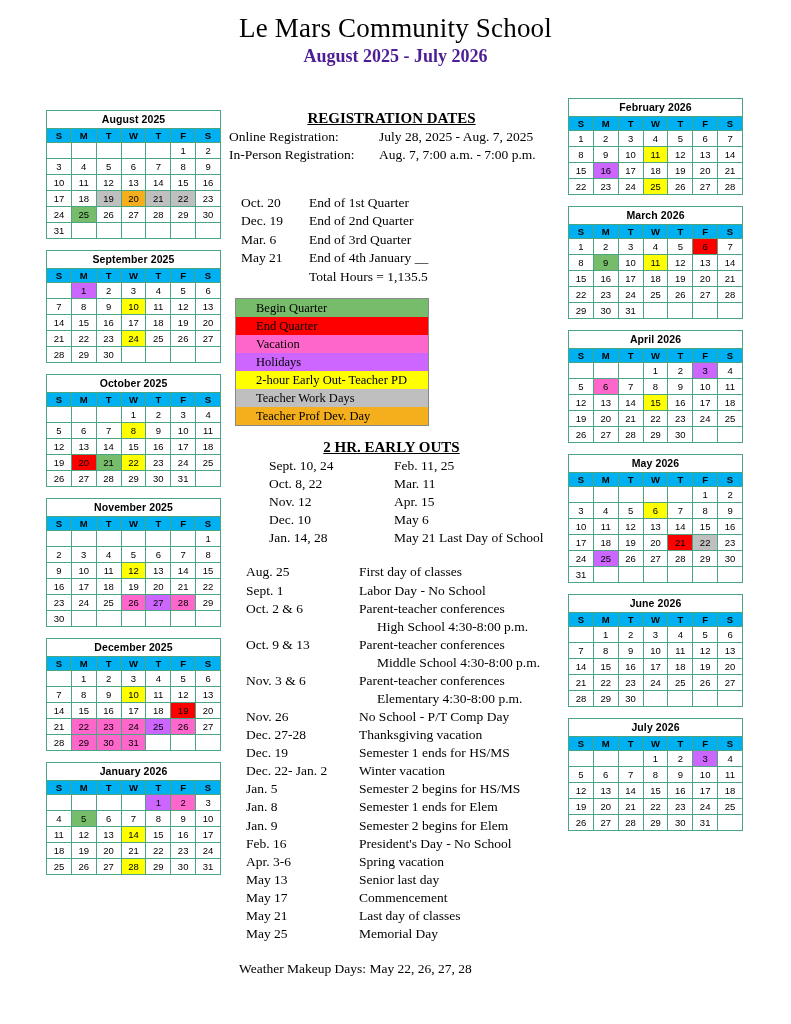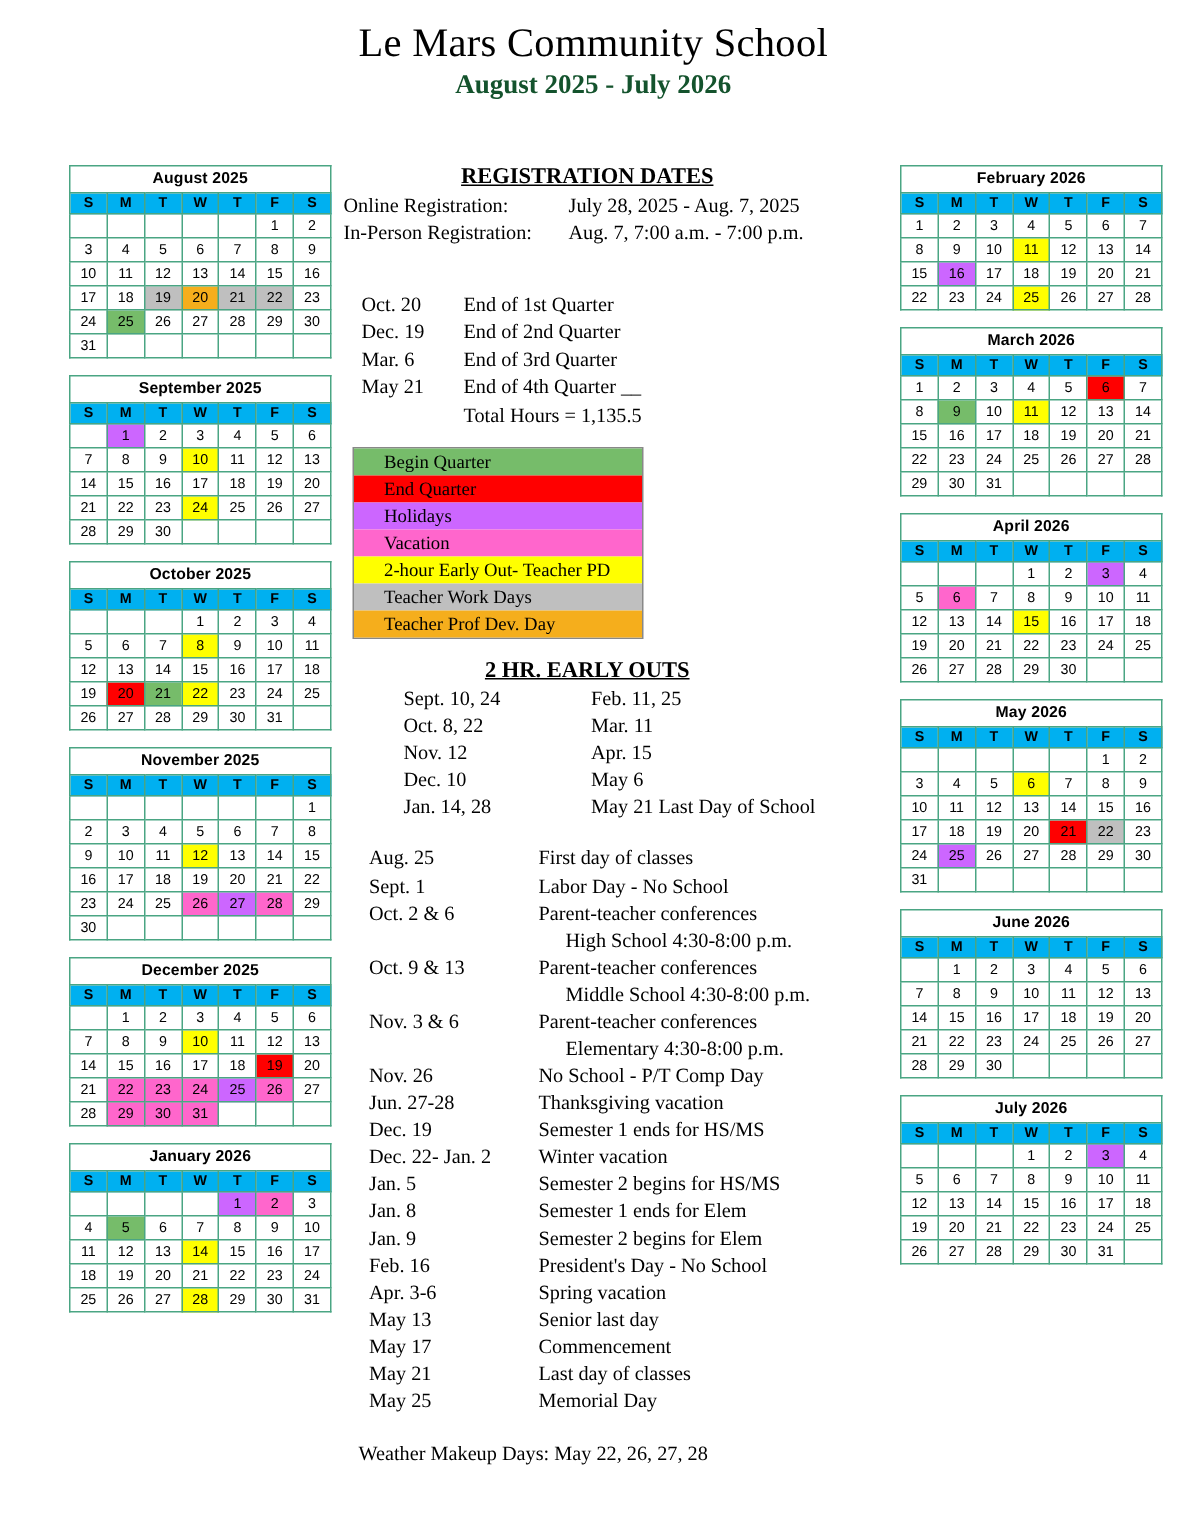--- a/index.html
+++ b/index.html
@@ -19,28 +19,28 @@
   
   #header { text-align: center; padding-top: 14px; }
   #title {
     font-size: 27px;
     letter-spacing: .2px;
     line-height: 1.05;
   }
   #subtitle {
     font-size: 18px;
     font-weight: bold;
-    color: #14532d;
+    color: #4c1d95;
     margin-top: 4px;
     font-family: Liberation Serif, serif;
   }
 
   
   #cal-left  { position: absolute; left: 46px;  top: 110px; width: 175px; }
-  #cal-right { position: absolute; left: 568px; top: 110px; width: 139px; margin-left: 32px; }
+  #cal-right { position: absolute; left: 568px; top: 98px; width: 139px; }
   #center    { position: absolute; left: 229px; top: 110px; width: 325px; }
 
   
   .month { margin-bottom: 11px; }
   table.cal {
     border-collapse: collapse;
     width: 175px;
     table-layout: fixed;
     border: 1px solid #4aa583;
     padding-left: 10px;
@@ -964,38 +964,38 @@
         <div class="qtr-row">
           <span class="lbl">Dec. 19</span>
           <span class="val">End of 2nd Quarter</span>
         </div>
         <div class="qtr-row">
           <span class="lbl">Mar. 6</span>
           <span class="val">End of 3rd Quarter</span>
         </div>
         <div class="qtr-row">
           <span class="lbl">May 21</span>
-          <span class="val">End of 4th Quarter __</span>
+          <span class="val">End of 4th January __</span>
         </div>
       </div>
     <div class="qtr-total">Total Hours = 1,135.5</div>
   </div>
 
   <div id="legend">
       <div class="legend-row" style="background: rgb(118, 188, 106);">
         <span>Begin Quarter</span>
       </div>
       <div class="legend-row" style="background: rgb(255, 0, 0);">
         <span>End Quarter</span>
       </div>
+      <div class="legend-row" style="background: rgb(255, 102, 204);">
+        <span>Vacation</span>
+      </div>
       <div class="legend-row" style="background: rgb(204, 102, 255);">
         <span>Holidays</span>
-      </div>
-      <div class="legend-row" style="background: rgb(255, 102, 204);">
-        <span>Vacation</span>
       </div>
       <div class="legend-row" style="background: rgb(255, 255, 0); text-align: center;">
         <span>2-hour Early Out- Teacher PD</span>
       </div>
       <div class="legend-row" style="background: rgb(191, 191, 191);">
         <span>Teacher Work Days</span>
       </div>
       <div class="legend-row" style="background: rgb(245, 174, 28);">
         <span>Teacher Prof Dev. Day</span>
       </div>
@@ -1049,21 +1049,21 @@
       <div class="ev-row">
         <span class="d">Nov. 3 &amp; 6</span>
         <span class="t">Parent-teacher conferences</span>
       </div>
       <div class="ev-sub">Elementary 4:30-8:00 p.m.</div>
       <div class="ev-row">
         <span class="d">Nov.  26</span>
         <span class="t">No School - P/T Comp Day</span>
       </div>
       <div class="ev-row">
-        <span class="d">Jun. 27-28</span>
+        <span class="d">Dec. 27-28</span>
         <span class="t">Thanksgiving vacation</span>
       </div>
       <div class="ev-row">
         <span class="d">Dec. 19</span>
         <span class="t">Semester 1 ends for HS/MS</span>
       </div>
       <div class="ev-row">
         <span class="d">Dec. 22- Jan. 2</span>
         <span class="t">Winter vacation</span>
       </div>

